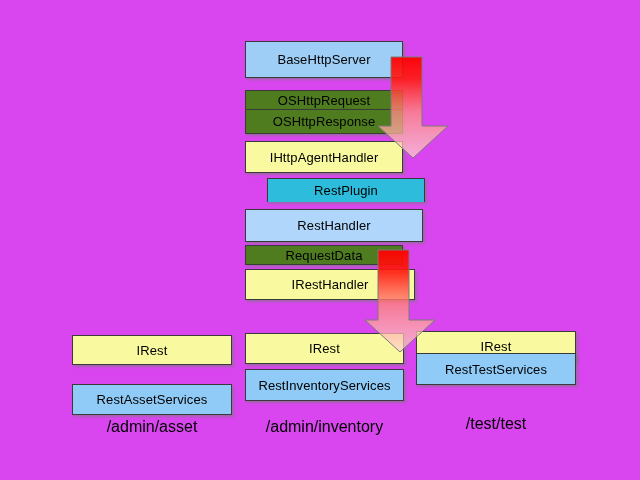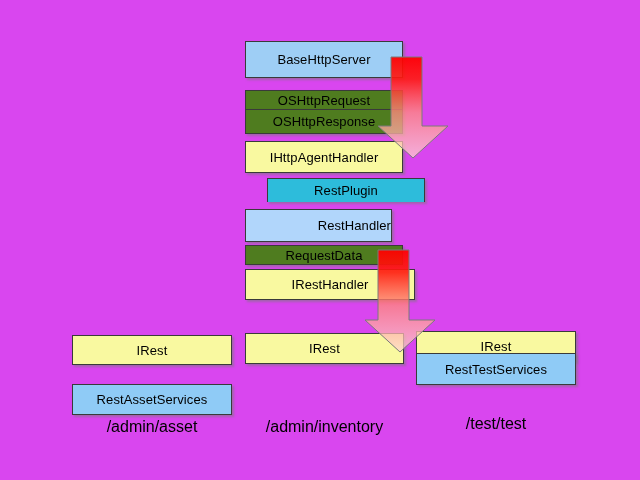--- a/index.html
+++ b/index.html
@@ -82,21 +82,21 @@
   </div>
 
   <div class="box yellow shadowed" style="left:245px; top:141px; width:158px; height:32px;">
     <span>IHttpAgentHandler</span>
   </div>
 
   <div class="box cyan shadowed" style="left:245px; top:178px; width:158px; height:24px; border-bottom:none;margin-left:22px;">
     <span>RestPlugin</span>
   </div>
 
-  <div class="box blue-pale shadowed" style="left:245px; top:209px; width:147px; height:33px;justify-content:flex-end;">
+  <div class="box blue-pale shadowed" style="left:245px; top:209px; width:178px; height:33px;">
     <span>RestHandler</span>
   </div>
 
   <div class="box green shadowed" style="left:245px; top:245px; width:158px; height:20px;">
     <span>RequestData</span>
   </div>
 
   <div class="box yellow shadowed" style="left:245px; top:269px; width:170px; height:31px;">
     <span>IRestHandler</span>
   </div>
@@ -104,20 +104,23 @@
   <div class="box yellow shadowed" style="left:72px; top:335px; width:160px; height:30px;">
     <span>IRest</span>
   </div>
   <div class="box blue-mid shadowed" style="left:72px; top:370px; width:160px; height:31px;margin-top:14px;">
     <span>RestAssetServices</span>
   </div>
   <div class="caption" style="left:72px; top:418px; width:160px;">/admin/asset</div>
 
   <div class="box yellow shadowed" style="left:245px; top:333px; width:159px; height:31px;">
     <span>IRest</span>
+  </div>
+  <div class="box blue-mid shadowed" style="left:245px; top:369px; width:159px; height:32px;">
+    <span>RestInventoryServices</span>
   </div>
   <div class="caption" style="left:245px; top:418px; width:159px;">/admin/inventory</div>
 
   <div class="box yellow shadowed" style="left:416px; top:331px; width:160px; height:31px;">
     <span>IRest</span>
   </div>
   <div class="box blue-mid shadowed" style="left:416px; top:353px; width:160px; height:32px;">
     <span>RestTestServices</span>
   </div>
   <div class="caption" style="left:416px; top:415px; width:160px;">/test/test</div>

